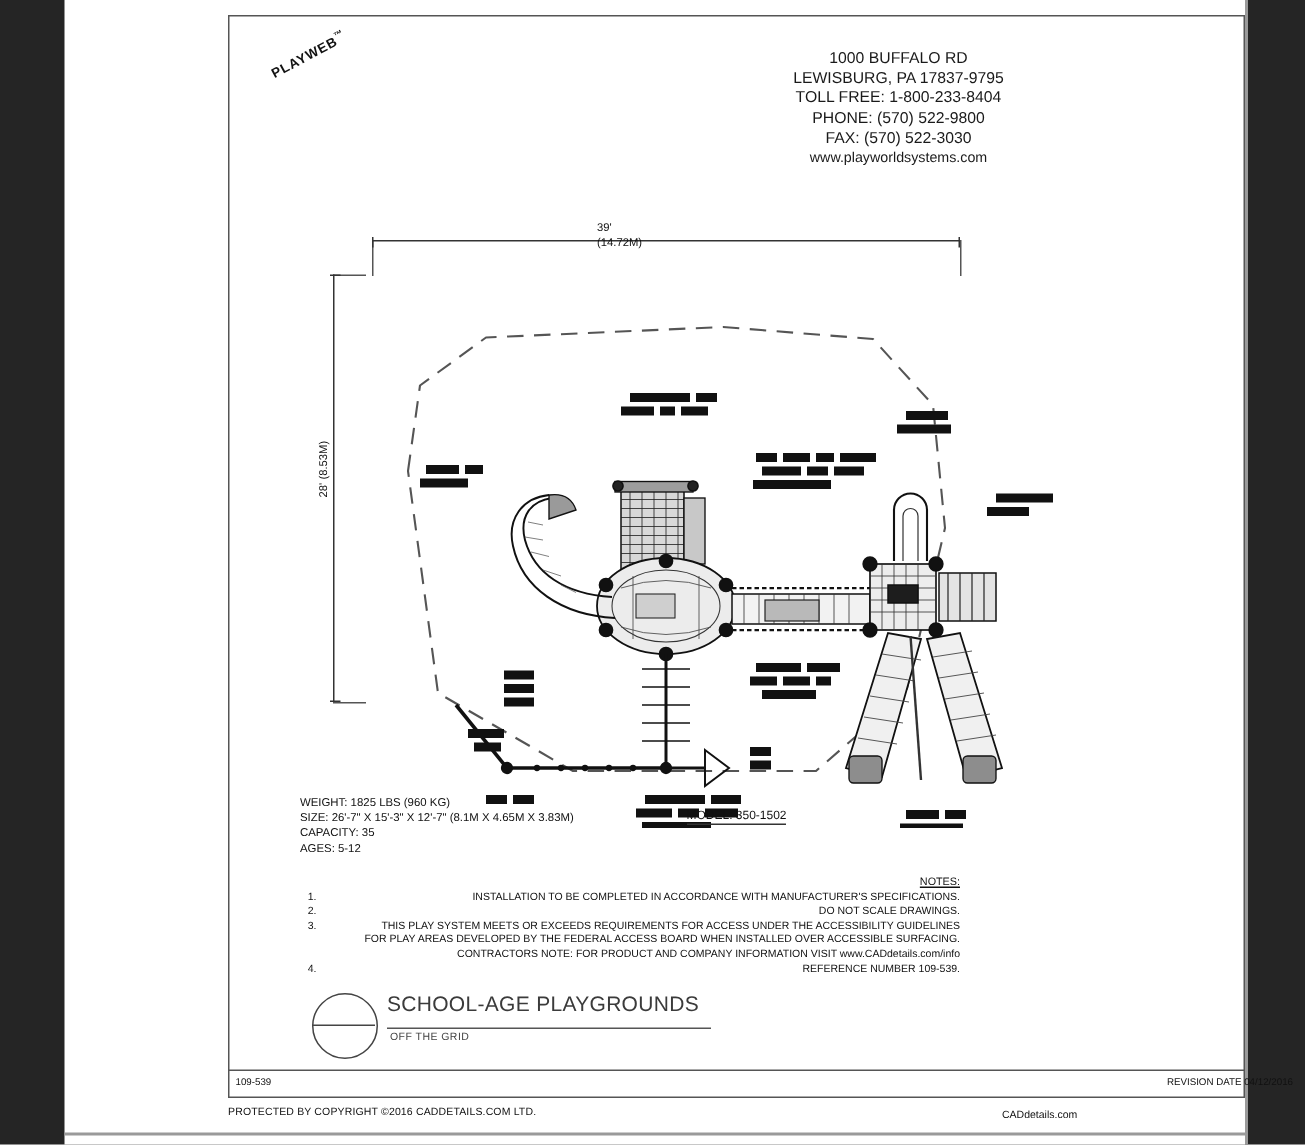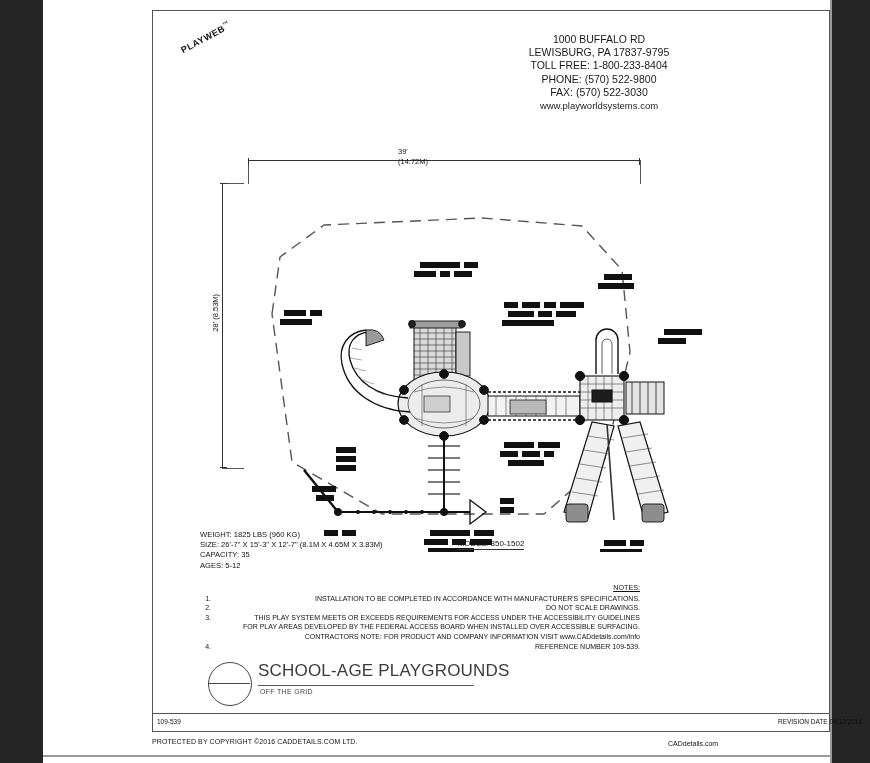--- a/index.html
+++ b/index.html
@@ -141,21 +141,21 @@
   .titleblock{position:absolute;left:208px;top:660px;width:420px;height:46px;}
   .tb-circle{
     position:absolute;left:0;top:2px;width:42px;height:42px;
     border:1px solid #444;border-radius:50%;
   }
   .tb-circle-line{
     position:absolute;left:0;top:23px;width:42px;height:0;border-top:1px solid #444;
   }
   .tb-title{
     position:absolute;left:50px;top:1px;
-    font-size:17px;color:#3b3b3b;letter-spacing:.2px;white-space:nowrap;
+    font-size:14px;color:#3b3b3b;letter-spacing:.2px;white-space:nowrap;
   }
   .tb-rule{
     position:absolute;left:50px;top:25px;width:216px;height:0;border-top:1px solid #555;
   }
   .tb-sub{
     position:absolute;left:52px;top:28px;
     font-size:7px;color:#444;letter-spacing:.3px;
   }
 
   

